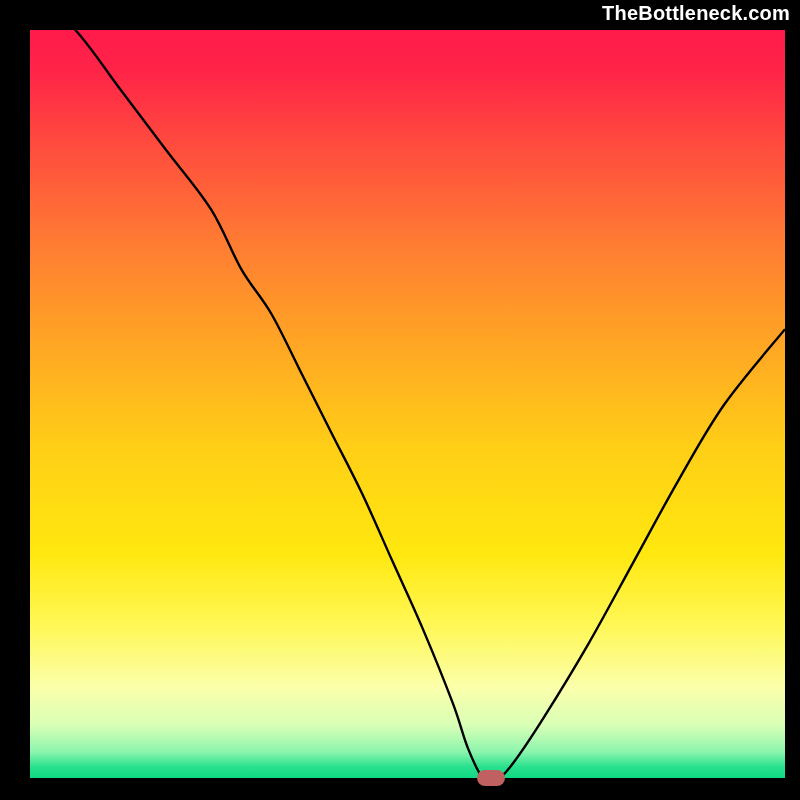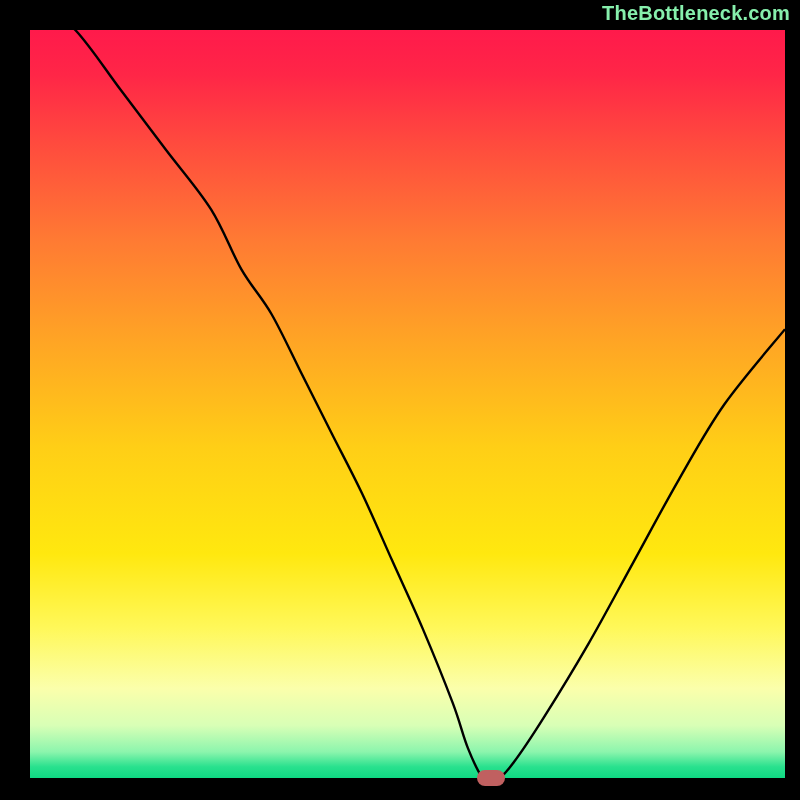--- a/index.html
+++ b/index.html
@@ -13,21 +13,21 @@
   }
   .stage {
     position: relative;
     width: 800px;
     height: 800px;
   }
   .watermark {
     position: absolute;
     top: 2px;
     right: 10px;
-    color: #86efac;
+    color: #ffffff;
     font-size: 20px;
     font-weight: 600;
     z-index: 30;
     letter-spacing: 0.2px;
   }
   .plot {
     position: absolute;
     background: #000;
   }
   .plot svg {

